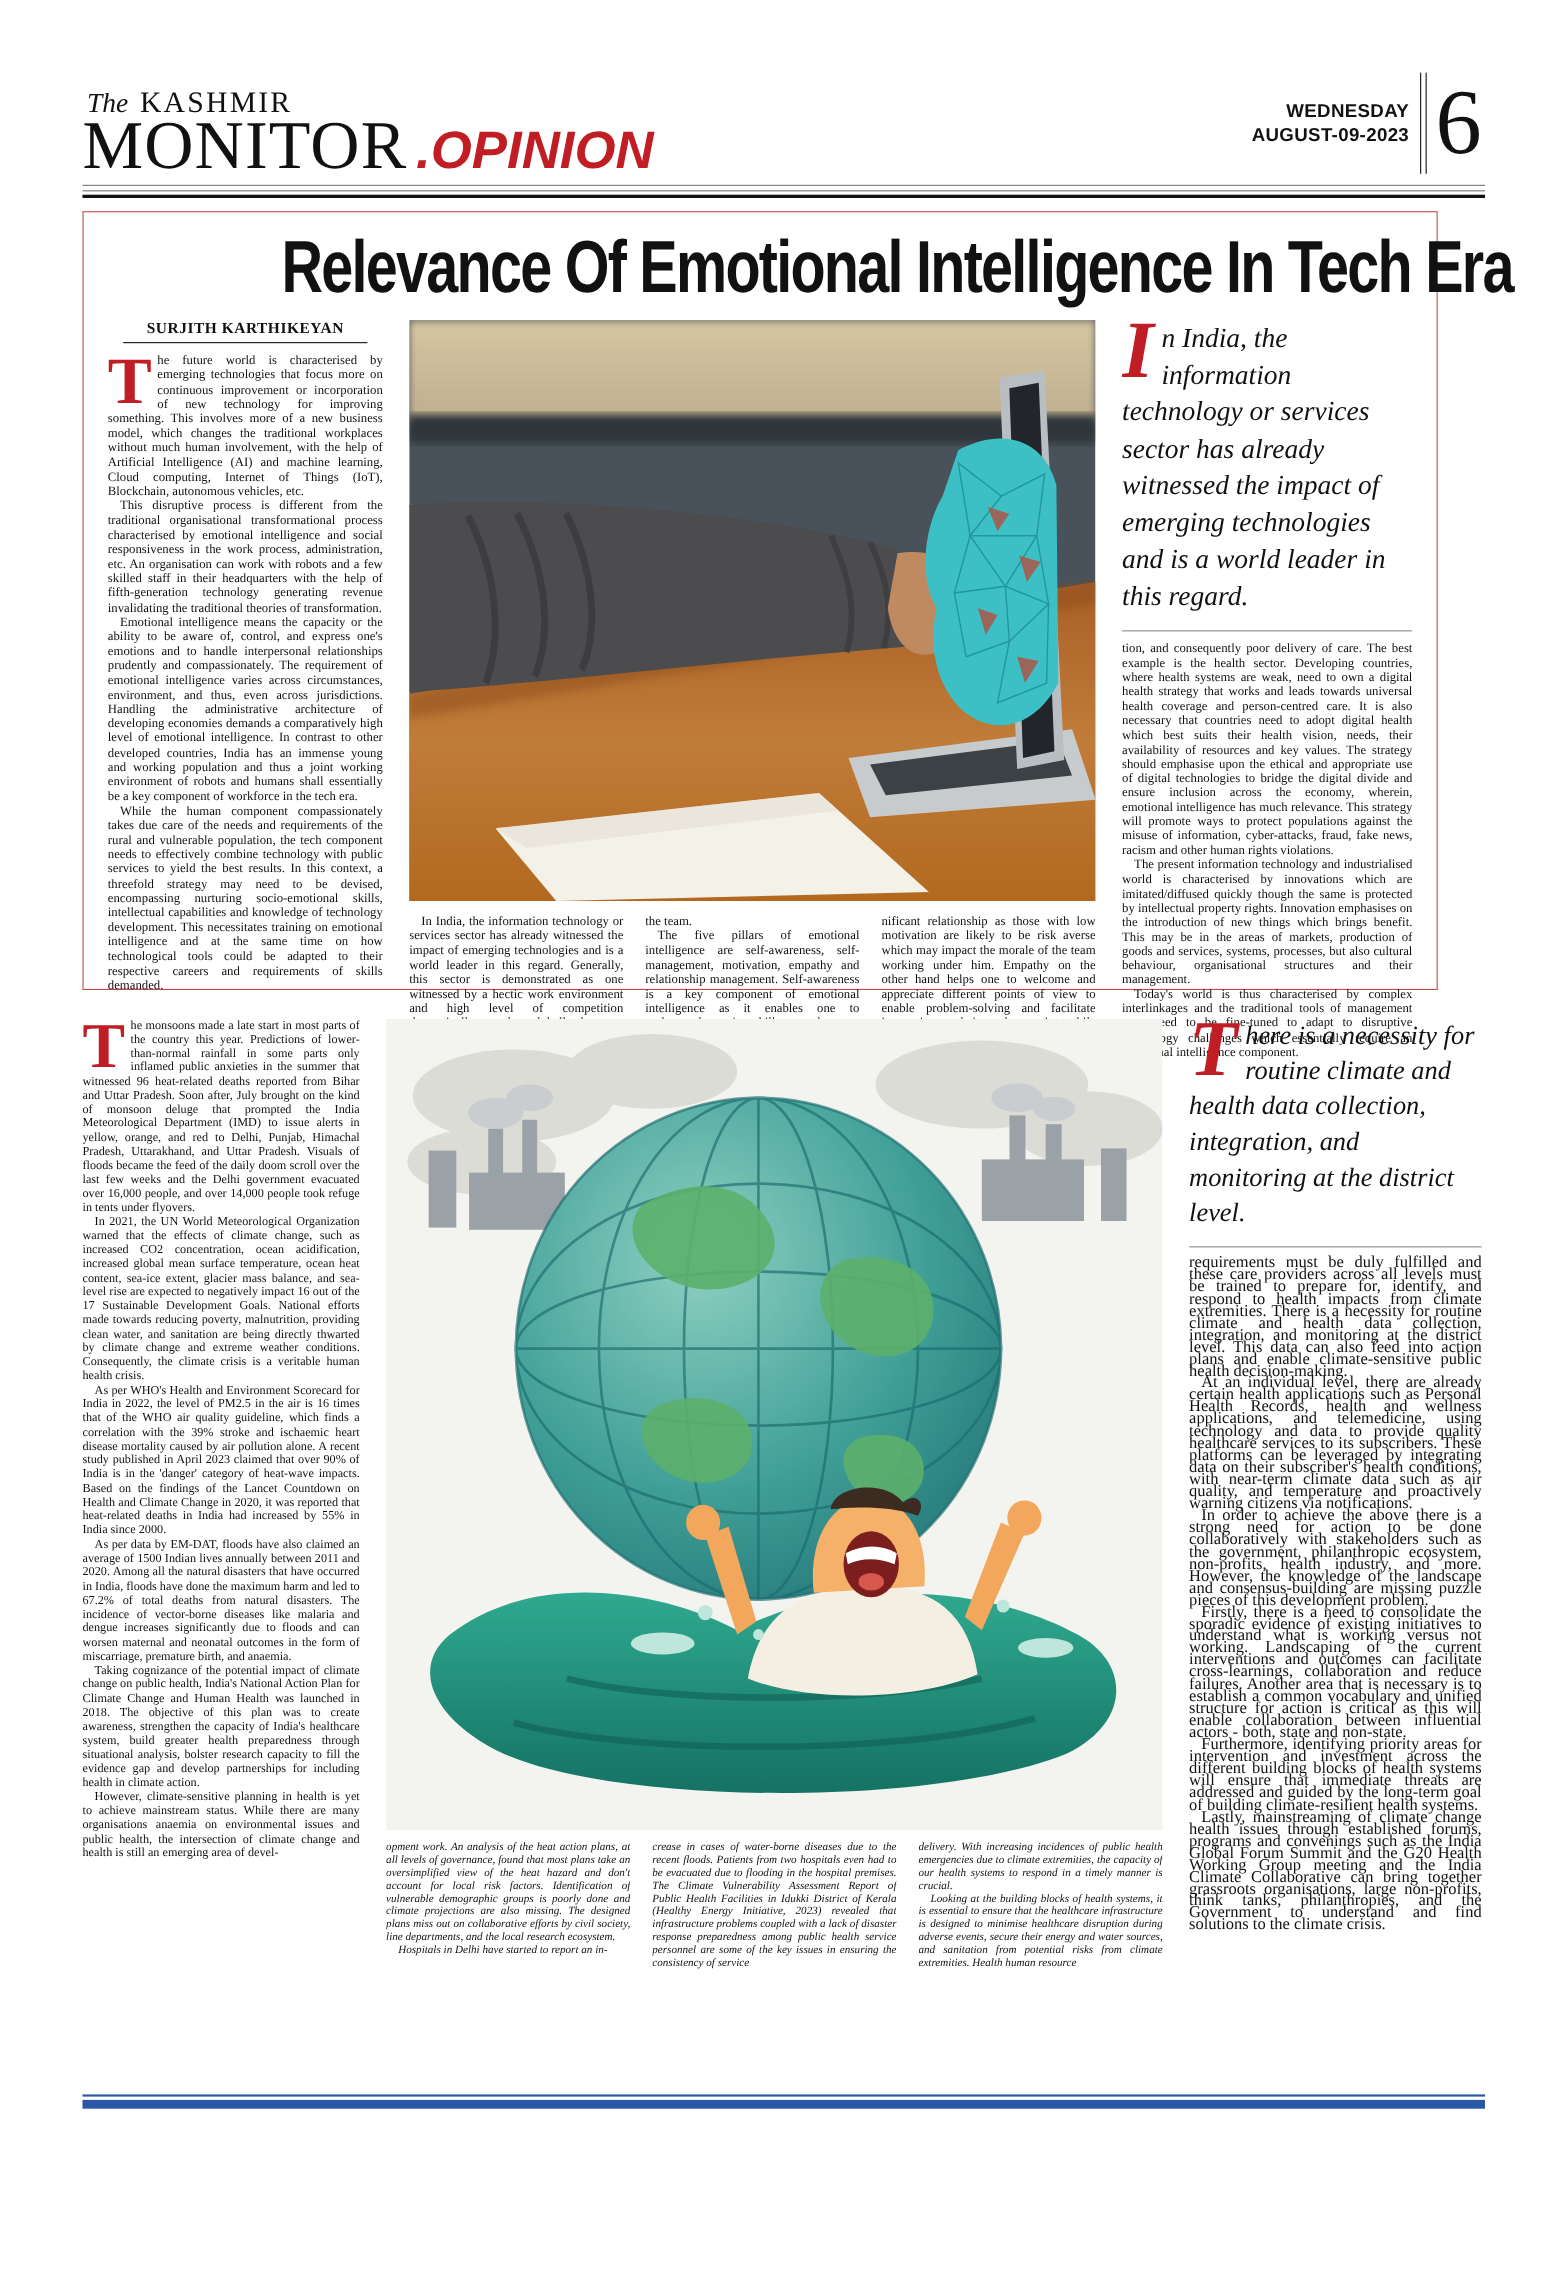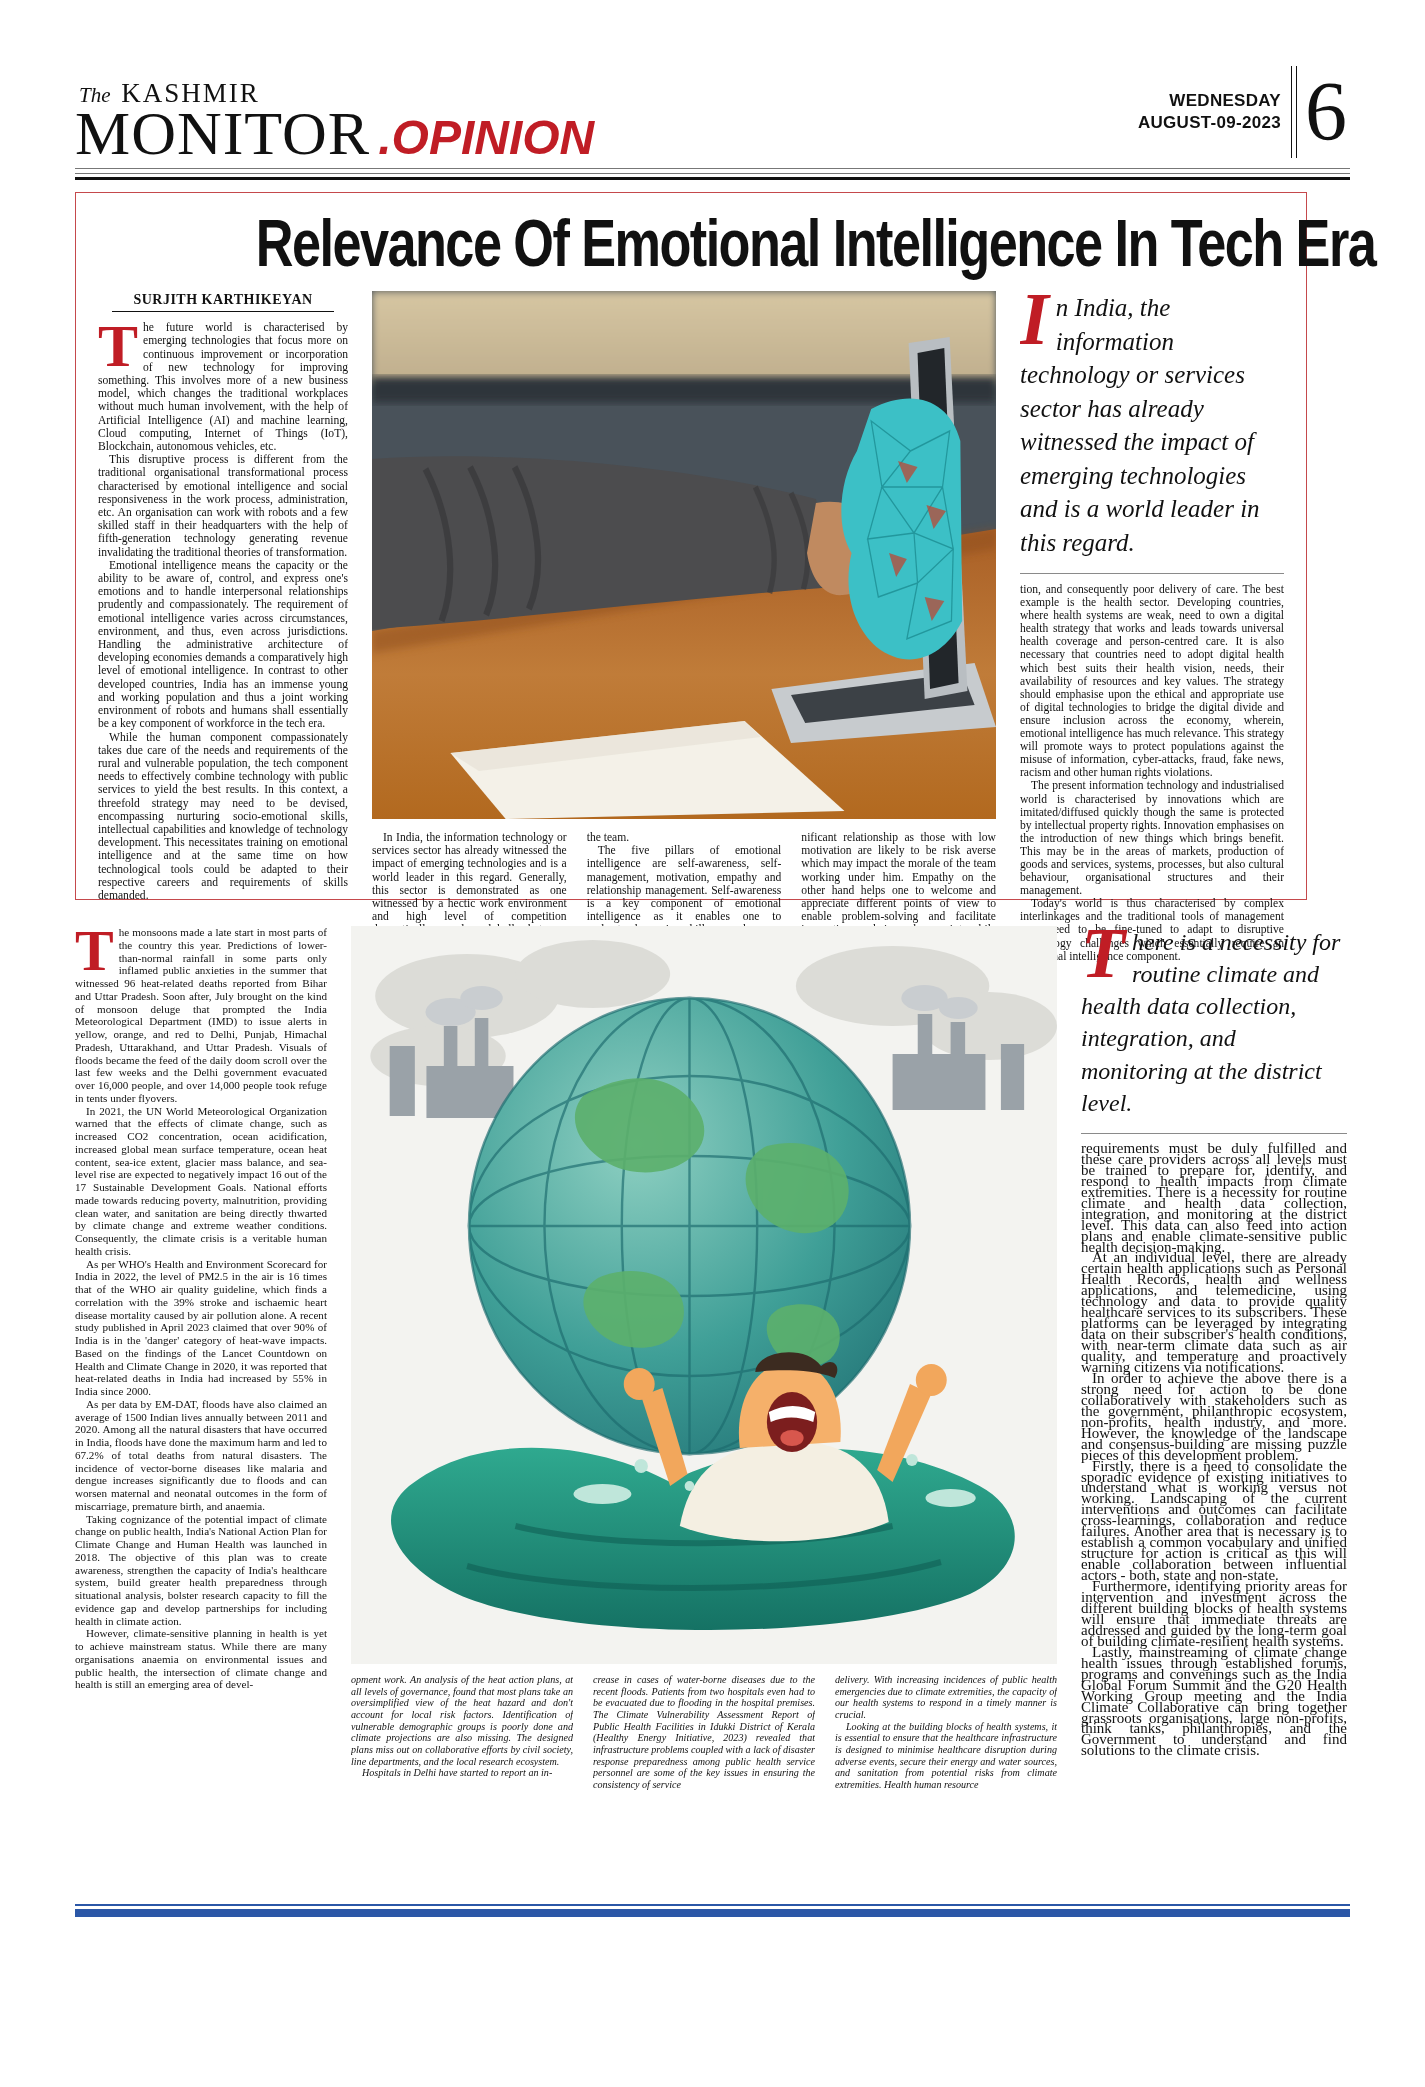--- a/index.html
+++ b/index.html
@@ -2,21 +2,21 @@
 <html><head>
 <meta charset="utf-8">
 <style>
   html,body{margin:0;padding:0;background:#e9e9e9;}
   .page{width:1425px;height:2087px;background:#fff;position:relative;overflow:hidden;
         font-family:"Liberation Serif",serif;color:#111;box-sizing:border-box;}
 
   
   .masthead{margin:50px 78px 0 75px;display:flex;justify-content:space-between;align-items:flex-end;height:110px;}
   .brand-top{font-size:27px;letter-spacing:2px;line-height:1;margin-left:4px;}
-  .brand-the{font-style:italic;font-size:21px;letter-spacing:0;margin-right:2px;margin-top:32px;}
+  .brand-the{font-style:italic;font-size:25px;letter-spacing:0;margin-right:2px;margin-top:32px;}
   .brand-row{display:flex;align-items:baseline;line-height:.85;}
   .brand-monitor{font-size:62px;letter-spacing:1px;}
   .brand-opinion{font-family:"Liberation Sans",sans-serif;font-style:italic;font-weight:bold;
                  font-size:48px;margin-left:8px;letter-spacing:0;}
   .dateblock{display:flex;align-items:center;height:96px;justify-content:space-between;}
   .date-text{text-align:right;font-family:"Liberation Sans",sans-serif;font-weight:bold;
              font-size:17px;line-height:1.3;letter-spacing:.3px;}
   .vbar{width:4px;height:92px;border-left:1.5px solid #111;border-right:1.5px solid #111;margin:0 8px 0 10px;}
   .pnum{font-size:84px;line-height:.85;font-weight:400;}
 

